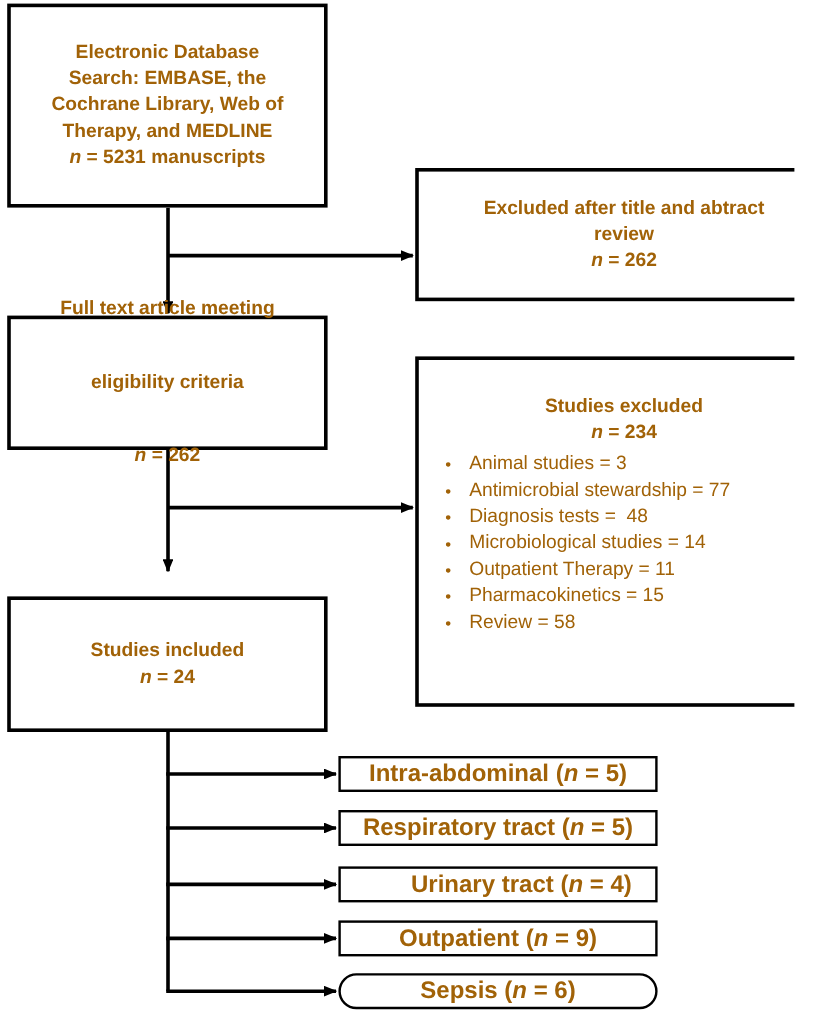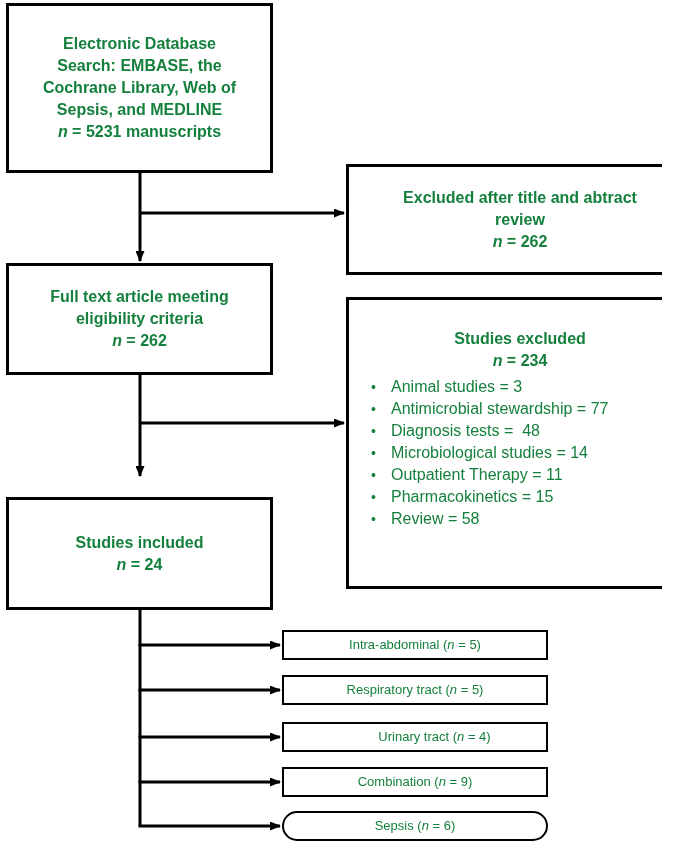--- a/index.html
+++ b/index.html
@@ -2,21 +2,21 @@
 <html><head>
 <meta charset="utf-8">
 <style>
   html, body { margin: 0; padding: 0; background: #ffffff; }
   .canvas {
     position: relative;
     width: 662px;
     height: 850px;
     background: #ffffff;
     font-family: "Liberation Sans", sans-serif;
-    color: #15803d;
+    color: #a16207;
     overflow: hidden;
   }
   svg.connectors {
     position: absolute;
     left: 0; top: 0;
     width: 699px; height: 850px;
     pointer-events: none;
   }
   .box {
     position: absolute;
@@ -30,22 +30,22 @@
     text-align: center;
   }
   .line {
     font-size: 16px;
     line-height: 22px;
     font-weight: bold;
     white-space: pre;
   }
   .it { font-style: italic; }
   .box-search   { left: 6px;   top: 3px;   width: 267px; height: 170px; }
-  .box-excl-ti  { left: 346px; top: 164px; width: 348px; height: 111px; }
-  .box-fulltext { left: 6px;   top: 263px; width: 267px; height: 112px; }
+  .box-excl-ti  { left: 346px; top: 140px; width: 348px; height: 111px; }
+  .box-fulltext { left: 6px;   top: 263px; width: 267px; height: 112px; gap: 39px; }
   .box-excl-st  {
     left: 346px; top: 297px; width: 348px; height: 292px;
     justify-content: flex-start;
     align-items: stretch;
     padding-top: 28px;
   }
   .box-included { left: 6px;   top: 497px; width: 267px; height: 113px; }
   .box-excl-st .heading { text-align: center; }
   .bullets {
     list-style: none;
@@ -69,22 +69,22 @@
     font-size: 14px;
   }
   .outcome {
     position: absolute;
     left: 282px;
     width: 266px;
     height: 30px;
     box-sizing: border-box;
     background: #ffffff;
     border: 2px solid #000000;
-    font-size: 13px;
-    font-weight: normal;
+    font-size: 20px;
+    font-weight: bold;
     line-height: 26px;
     text-align: center;
     white-space: pre;
   }
   .outcome-1 { top: 630px; }
   .outcome-2 { top: 675px; }
   .outcome-3 { top: 722px; padding-left: 39px; }
   .outcome-4 { top: 767px; }
   .outcome-5 { top: 811px; border-radius: 15px; }
 </style>
@@ -108,21 +108,21 @@
     <line x1="138.5" y1="690" x2="280" y2="690" stroke="#000" stroke-width="3" marker-end="url(#ah)"></line>
     <line x1="138.5" y1="737" x2="280" y2="737" stroke="#000" stroke-width="3" marker-end="url(#ah)"></line>
     <line x1="138.5" y1="782" x2="280" y2="782" stroke="#000" stroke-width="3" marker-end="url(#ah)"></line>
     <line x1="138.5" y1="826" x2="280" y2="826" stroke="#000" stroke-width="3" marker-end="url(#ah)"></line>
   </svg>
 
   <div class="box box-search">
     <div class="line">Electronic Database</div>
     <div class="line">Search: EMBASE, the</div>
     <div class="line">Cochrane Library, Web of</div>
-    <div class="line">Sepsis, and MEDLINE</div>
+    <div class="line">Therapy, and MEDLINE</div>
     <div class="line"><span class="it">n</span><span> = 5231 manuscripts</span></div>
   </div>
 
   <div class="box box-excl-ti">
     <div class="line">Excluded after title and abtract</div>
     <div class="line">review</div>
     <div class="line"><span class="it">n</span><span> = 262</span></div>
   </div>
 
   <div class="box box-fulltext">
@@ -146,16 +146,16 @@
   </div>
 
   <div class="box box-included">
     <div class="line">Studies included</div>
     <div class="line"><span class="it">n</span><span> = 24</span></div>
   </div>
 
   <div class="outcome outcome-1"><span>Intra-abdominal (</span><span class="it">n</span><span> = 5)</span></div>
   <div class="outcome outcome-2"><span>Respiratory tract (</span><span class="it">n</span><span> = 5)</span></div>
   <div class="outcome outcome-3"><span>Urinary tract (</span><span class="it">n</span><span> = 4)</span></div>
-  <div class="outcome outcome-4"><span>Combination (</span><span class="it">n</span><span> = 9)</span></div>
+  <div class="outcome outcome-4"><span>Outpatient (</span><span class="it">n</span><span> = 9)</span></div>
   <div class="outcome outcome-5"><span>Sepsis (</span><span class="it">n</span><span> = 6)</span></div>
 
 </div>
 
 </body></html>

